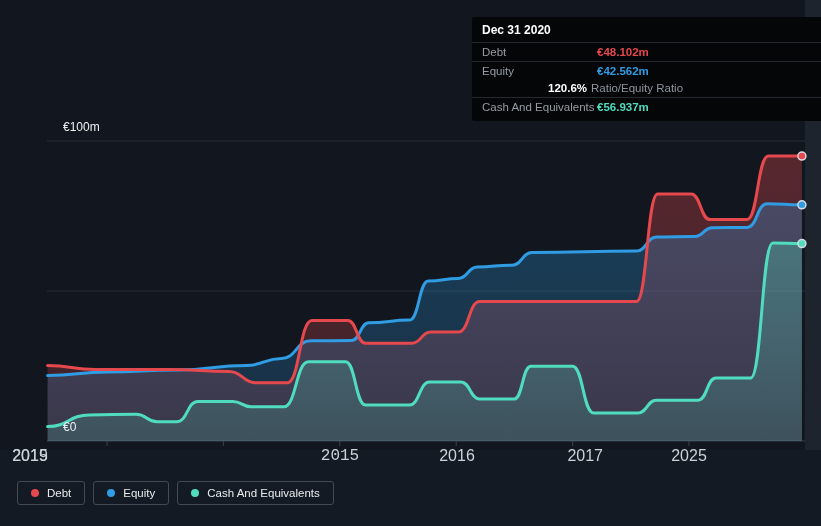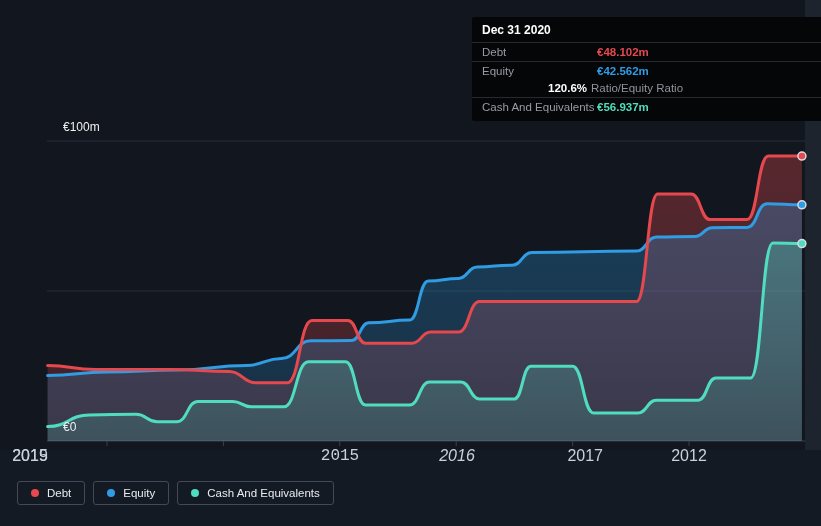--- a/index.html
+++ b/index.html
@@ -8,21 +8,21 @@
   
   #chart-svg{position:absolute;left:0;top:0;display:block;}
   
   .ylab{position:absolute;left:24px;color:#eef0f3;font-size:12px;margin-left:39px;}
   .ylab.top{top:120px;}
   .ylab.bottom{top:420px;}
   .xlab{position:absolute;top:447px;width:60px;text-align:center;color:#ccd1d8;font-size:16px;}
   .xlab:nth-of-type(1){left:77px;}
   .xlab:nth-of-type(2){left:193px;}
   .xlab:nth-of-type(3){left:310px;font-family:Liberation Mono, monospace;}
-  .xlab:nth-of-type(4){left:427px;font-style:italic;}
+  .xlab:nth-of-type(4){left:427px;}
   .xlab:nth-of-type(5){left:543px;text-align:right;}
   .xlab:nth-of-type(6){left:659px;}
   
   .tooltip{position:absolute;left:472px;top:17px;width:376px;background:#050607;
            border-radius:2px;padding-bottom:5px;z-index:3;}
   .tt-title{padding:6px 10px 5px 10px;font-size:12px;font-weight:bold;color:#ffffff;}
   .tt-row{display:flex;align-items:center;padding:2px 10px;font-size:11.5px;line-height:13px;}
   .tt-row.bordered{border-top:1px solid #26292f;padding-top:3px;}
   .tt-label{width:115px;flex:none;color:#959ca5;}
   .tt-value{font-weight:bold;}
@@ -85,21 +85,21 @@
         <circle cx="801.9" cy="243.6" r="4" fill="#50dcbe" stroke="#d7dce2" stroke-width="1.5"></circle>
       </g>
   </svg>
 
   <div class="ylab top">€100m</div>
   <div class="ylab bottom">€0</div>
 
   <div class="xlab">2015</div>
   <div class="xlab">2016</div>
   <div class="xlab">2017</div>
-  <div class="xlab">2012</div>
+  <div class="xlab">2025</div>
   <div class="xlab">2019</div>
   <div class="xlab">2015</div>
 
   <div class="tooltip">
     <div class="tt-title">Dec 31 2020</div>
     <div class="tt-row bordered">
       <span class="tt-label">Debt</span>
       <span class="tt-value" style="color: rgb(229, 72, 77);">€48.102m</span>
     </div>
     <div class="tt-row bordered">

